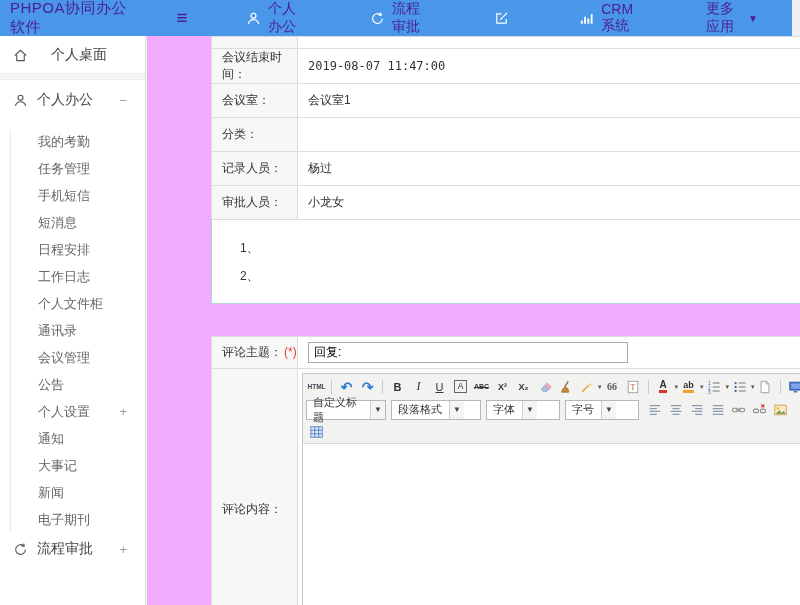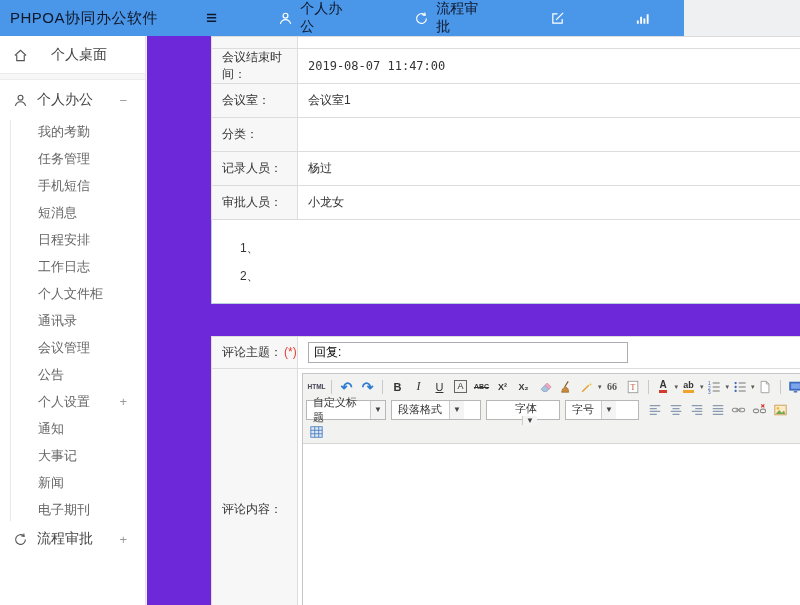--- a/index.html
+++ b/index.html
@@ -1,42 +1,42 @@
 <!DOCTYPE html>
 <html><head>
 <meta charset="utf-8">
 <style>
   * { box-sizing: border-box; margin: 0; padding: 0; }
   body { font-family: "Liberation Sans", sans-serif; }
   .page { position: relative; width: 800px; height: 605px; overflow: hidden; background: #eef0f1; }
 
   
-  .navbar { position: absolute; top: 0; left: 0; width: 684px; height: 36px;
-            background: #4a96e8; color: #0f172a; display: flex; align-items: center; z-index: 5; gap: 36px; }
+  .navbar { position: absolute; top: 0; left: 0; width: 792px; height: 36px;
+            background: #4a96e8; color: #4c1d95; display: flex; align-items: center; z-index: 5; gap: 36px; }
   .brand { padding-left: 10px; width: 186px; font-size: 15px; letter-spacing: .5px; }
   .hamburger { width: 40px; text-align: center; font-size: 19px; cursor: pointer; margin-right: 14px; }
   .nav-item { display: flex; align-items: center; gap: 7px; margin-right: 34px; font-size: 14px; cursor: pointer; }
   .nav-item .caret { font-size: 10px; margin-left: 2px; }
   .nav-icon { display: inline-flex; align-items: center; }
 
   
   .sidebar { position: absolute; top: 36px; left: 0; width: 146px; height: 569px;
              background: #fff; border-right: 1px solid #e2e2e2; padding-top: 4px; color: #444; }
   .side-top { height: 30px; display: flex; align-items: center; gap: 23px; padding-left: 13px; font-size: 14px; cursor: pointer; }
   .side-divider { height: 7px; background: #f6f6f6; border-top: 1px solid #ececec; border-bottom: 1px solid #ececec; margin: 3px 0 4px 0; }
   .side-section { height: 32px; display: flex; align-items: center; gap: 9px; padding-left: 13px; font-size: 14px; position: relative; cursor: pointer; }
   .side-toggle { position: absolute; right: 18px; color: #999; font-size: 13px; }
-  .sub-list { position: relative; padding: 2px 0; }
+  .sub-list { position: relative; padding: 2px 0; margin-top: 10px; }
   .sub-list:before { content: ""; position: absolute; left: 10px; top: 4px; bottom: 4px; width: 1px; background: #e8e8e8; }
   .sub-item { height: 27px; line-height: 27px; padding-left: 38px; font-size: 13px; color: #666; position: relative; cursor: pointer; }
   .side-bottom { height: 28px; display: flex; align-items: center; gap: 9px; padding-left: 13px; font-size: 14px; position: relative; cursor: pointer; }
   .side-icon { display: inline-flex; color: #555; }
 
   
-  .content { position: absolute; left: 147px; top: 36px; width: 653px; height: 569px; overflow: hidden; background: #6d28d9; }
+  .content { position: absolute; left: 147px; top: 36px; width: 653px; height: 569px; overflow: hidden; background: #f0abfc; }
 
   table.form-tbl { border-collapse: collapse; width: 900px; background: #fff; margin-left: 64px; }
   table.form-tbl td { border: 1px solid #dcdcdc; font-size: 12px; color: #333; }
   table.form-tbl { border-left: 1px solid #b9cfdb; }
   td.lbl { width: 86px; background: #f7f7f7; padding-left: 10px; }
   td.val { padding-left: 10px; }
   tr.sliver td { height: 12px; }
   tr.frow td { height: 34px; }
   .mono { font-family: "DejaVu Sans Mono", monospace; }
 
@@ -70,21 +70,21 @@
   .t-strike { text-decoration: line-through; font-size: 7px; font-weight: bold; }
   .t-sup, .t-sub { font-size: 9px; font-weight: bold; }
   .t-quote { font-weight: bold; font-size: 10px; color: #555; font-family: "Liberation Serif", serif; }
   .t-undo { color: #2d7dd2; font-size: 14px; font-weight: bold; }
   .t-html { font-size: 6.5px; font-weight: bold; color: #445; letter-spacing: 0; }
   .t-color { font-size: 10px; font-weight: bold; display: inline-block; border-bottom: 3px solid #d23a2e; line-height: 10px; }
   .t-hilite { font-size: 9px; font-weight: bold; display: inline-block; border-bottom: 3px solid #f0a32a; line-height: 10px; }
   .dd { height: 20px; border: 1px solid #b7b7b7; background: #fff; display: inline-flex; align-items: center;
         font-size: 11px; color: #333; padding-left: 6px; margin-right: 5px; cursor: pointer; }
   .dd .dd-caret { margin-left: 7px; border-left: 1px solid #ccc; padding: 0 3px; font-size: 8px; color: #444; height: 100%; display: flex; align-items: center; background: #f4f4f4; }
-  .dd1 { width: 80px; } .dd2 { width: 90px; } .dd3 { width: 74px; flex-direction: column; } .dd4 { width: 74px; }
+  .dd1 { width: 80px; } .dd2 { width: 90px; } .dd3 { width: 74px; } .dd4 { width: 74px; }
   .editor-body { height: 200px; background: #fff; padding: 4px; font-size: 12px; }
 </style>
 </head>
 <body>
 
 <div class="page">
 
   <div class="navbar">
     <div class="brand">PHPOA协同办公软件</div>
     <div class="hamburger">≡</div>
@@ -117,22 +117,27 @@
           </svg>
       </span>
     </div>
 
     <div class="nav-item">
       <span class="nav-icon">
         <svg width="15" height="15" viewBox="0 0 16 16">
             <path d="M3 13.5V10M6.5 13.5V6M10 13.5V8M13.5 13.5V3.5" fill="none" stroke="#fff" stroke-width="2"></path>
           </svg>
       </span>
-    </div>
-
+      <span>CRM系统</span>
+    </div>
+
+    <div class="nav-item">
+      <span>更多应用</span>
+      <span class="caret">▼</span>
+    </div>
   </div>
 
   <div class="sidebar">
     <div class="side-top">
       <span class="side-icon">
         <svg width="15" height="15" viewBox="0 0 16 16">
             <path d="M2 8 8 2.5 14 8" fill="none" stroke="#555" stroke-width="1.2"></path>
             <path d="M4 7.5V13.5h8V7.5" fill="none" stroke="#555" stroke-width="1.2"></path>
           </svg>
       </span>

